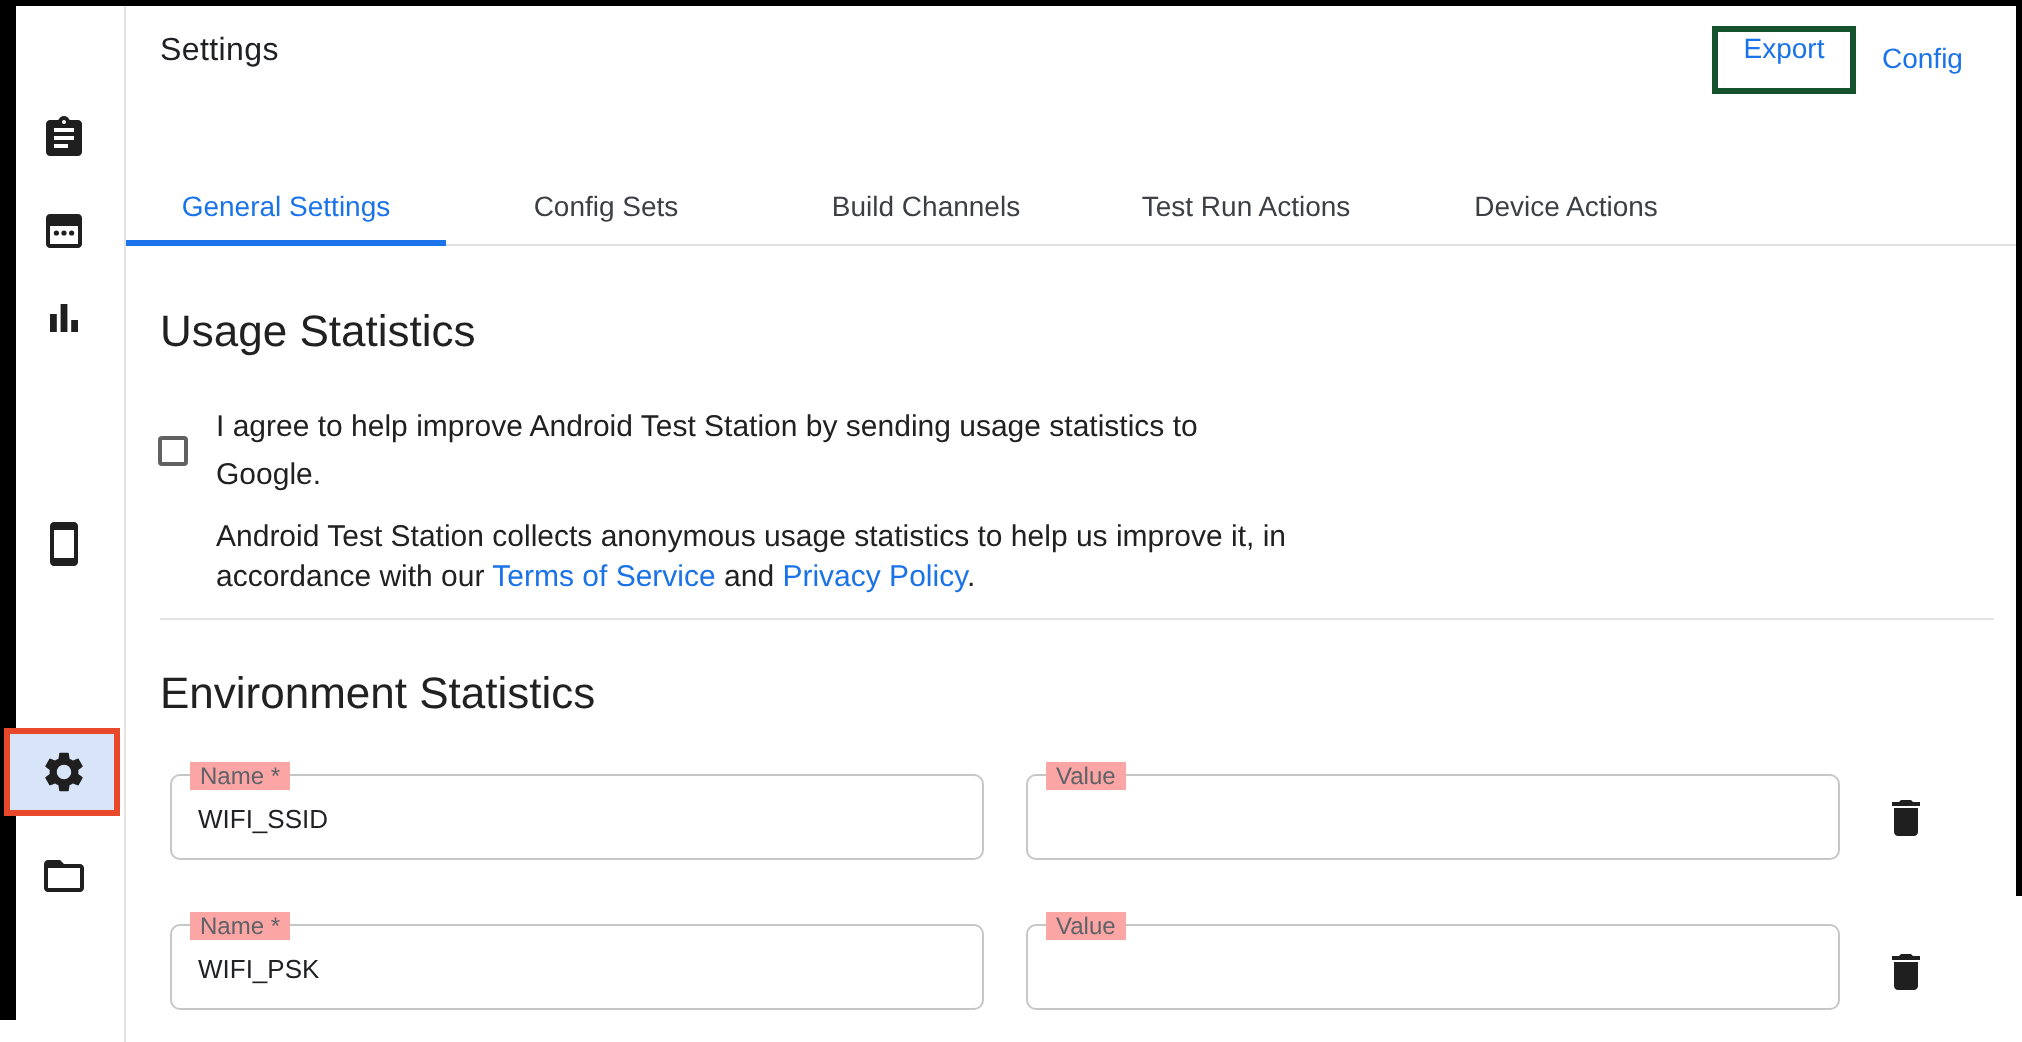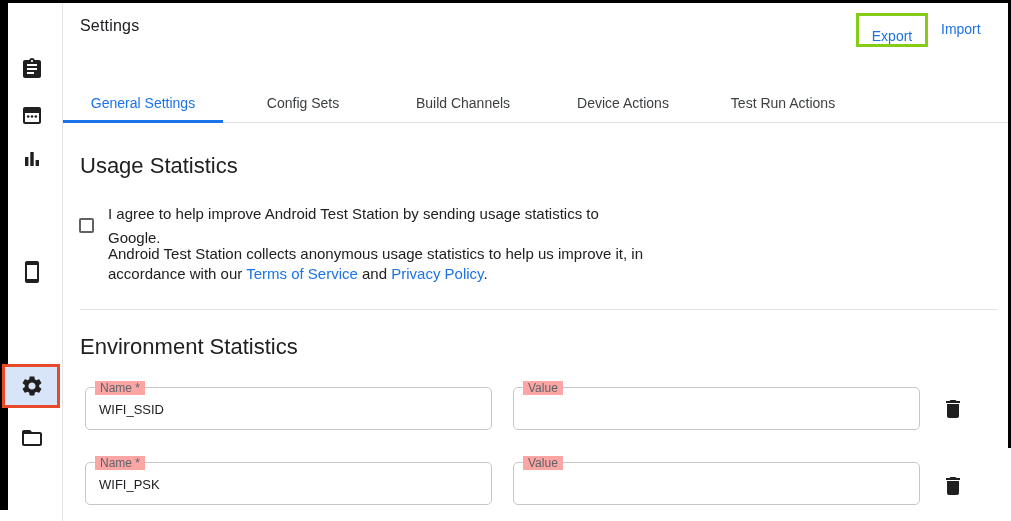--- a/index.html
+++ b/index.html
@@ -13,36 +13,36 @@
   .edge-right { position:absolute; right:0; top:0; width:3px; height:448px; background:#000; }
 
   
   .sidebar { position:absolute; left:8px; top:3px; width:55px; height:518px; background:#fff; border-right:1px solid #e4e4e4; }
   .nav-icon { position:absolute; left:20px; width:24px; height:24px; color:#1f1f1f; cursor:pointer; z-index:3; }
   .nav-icon svg { display:block; width:24px; height:24px; fill:currentColor; }
   .gear-highlight { position:absolute; left:2px; top:364px; width:58px; height:44px; background:#d8e4f8; border:3px solid #e8492b; z-index:2; }
 
   
   .page-title { position:absolute; left:80px; top:17px; font-size:16px; color:#202124; letter-spacing:.2px; }
-  .export-box { position:absolute; left:856px; top:13px; width:72px; height:34px; border:3px solid #84cc16; display:flex; align-items:flex-end; justify-content:center; }
+  .export-box { position:absolute; left:856px; top:13px; width:72px; height:34px; border:3px solid #14532d; display:flex; align-items:flex-start; justify-content:center; }
   .link-btn { font-size:14px; color:#1a73e8; cursor:pointer; text-decoration:none; }
   .import-link { position:absolute; left:941px; top:21px; }
 
   
   .tabs { position:absolute; left:63px; top:85px; width:945px; height:38px; display:flex; border-bottom:1px solid #e0e0e0; }
   .tab { position:relative; width:160px; height:37px; line-height:37px; text-align:center; font-size:14px; font-weight:500; color:#3c4043; cursor:pointer; white-space:nowrap; }
   .tab.active { color:#1a73e8; }
   .tab.active::after { content:""; position:absolute; left:0; right:0; bottom:-1px; height:3px; background:#1a73e8; }
 
   
   .section-heading { position:absolute; left:80px; font-size:22px; font-weight:400; color:#212121; }
   .h-usage { top:153px; }
   .checkbox { position:absolute; left:79px; top:218px; width:15px; height:15px; border:2px solid #616161; border-radius:2px; background:#fff; cursor:pointer; }
   .checkbox-label { position:absolute; left:108px; top:202px; width:540px; font-size:15px; line-height:24px; color:#212121; }
-  .usage-desc { position:absolute; left:108px; top:244px; width:588px; font-size:15px; line-height:20px; color:#212121; }
+  .usage-desc { position:absolute; left:108px; top:259px; width:588px; font-size:15px; line-height:20px; color:#212121; }
   .inline-link { color:#1a73e8; cursor:pointer; text-decoration:none; }
   .section-divider { position:absolute; left:80px; top:309px; width:917px; height:1px; background:#e3e3e3; }
 
   
   .h-env { top:334px; }
   .field { position:absolute; height:43px; border:1px solid #c5c7c5; border-radius:5px; background:#fff; }
   .field-label { position:absolute; top:-7px; left:9px; padding:0 5px; background:#fca5a5; font-size:12px; color:#5f6368; white-space:nowrap; }
   .field input { width:100%; height:100%; border:none; outline:none; background:transparent; font-family:"Liberation Sans", sans-serif; font-size:13px; color:#202124; padding:2px 12px 0 13px; border-radius:5px; }
   .row1 { top:387px; } .row2 { top:462px; }
   .name-field { left:85px; width:407px; }
@@ -101,28 +101,28 @@
   <div class="nav-icon" style="top:426px">
     <svg viewBox="0 0 24 24">
         <path d="M20 6h-8l-2-2H4c-1.1 0-1.99.9-1.99 2L2 18c0 1.1.9 2 2 2h16c1.1 0 2-.9 2-2V8c0-1.1-.9-2-2-2zm0 12H4V8h16v10z"></path>
       </svg>
   </div>
 
   <div class="page-title">Settings</div>
   <div class="export-box">
     <a class="link-btn">Export</a>
   </div>
-  <a class="link-btn import-link">Import</a>
+  <a class="link-btn import-link">Config</a>
 
   <div class="tabs">
     <div class="tab active">General Settings</div>
     <div class="tab">Config Sets</div>
     <div class="tab">Build Channels</div>
+    <div class="tab">Test Run Actions</div>
     <div class="tab">Device Actions</div>
-    <div class="tab">Test Run Actions</div>
   </div>
 
   <div class="section-heading h-usage">Usage Statistics</div>
   <span class="checkbox" role="checkbox" aria-checked="false"></span>
   <div class="checkbox-label">I agree to help improve Android Test Station by sending usage statistics to Google.</div>
   <div class="usage-desc"><span>Android Test Station collects anonymous usage statistics to help us improve it, in accordance with our </span><a class="inline-link">Terms of Service</a><span> and </span><a class="inline-link">Privacy Policy</a><span>.</span></div>
 
   <div class="section-divider"></div>
 
   <div class="section-heading h-env">Environment Statistics</div>

